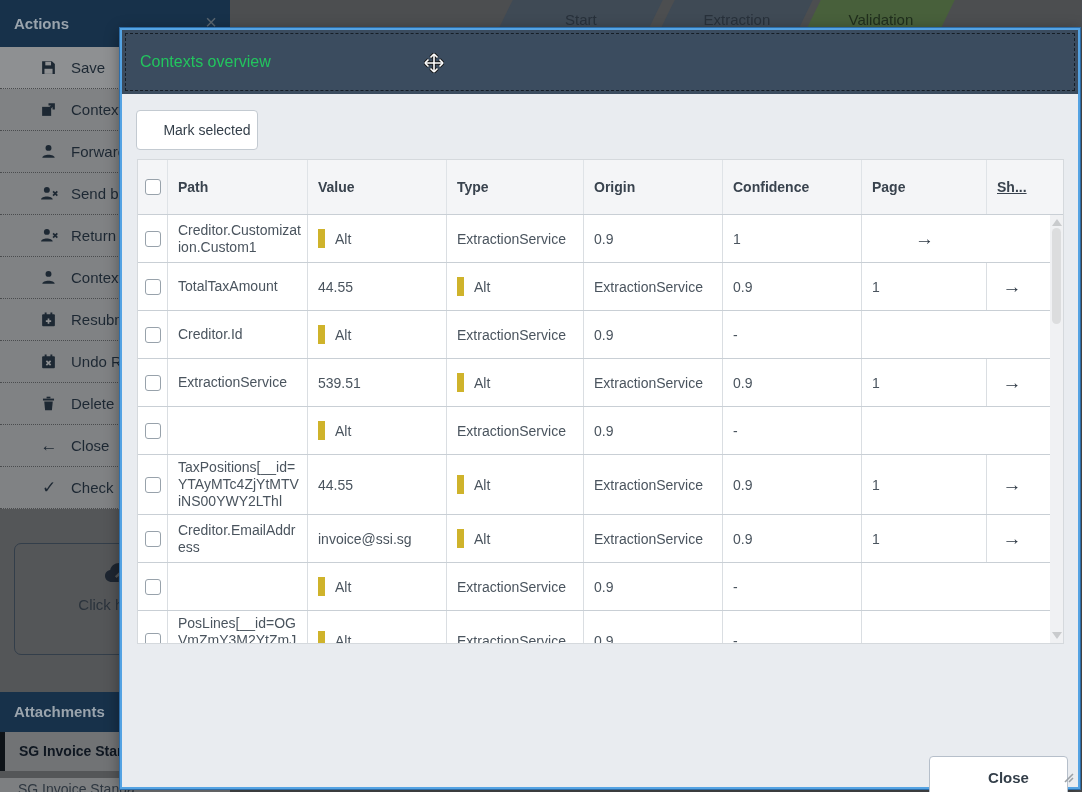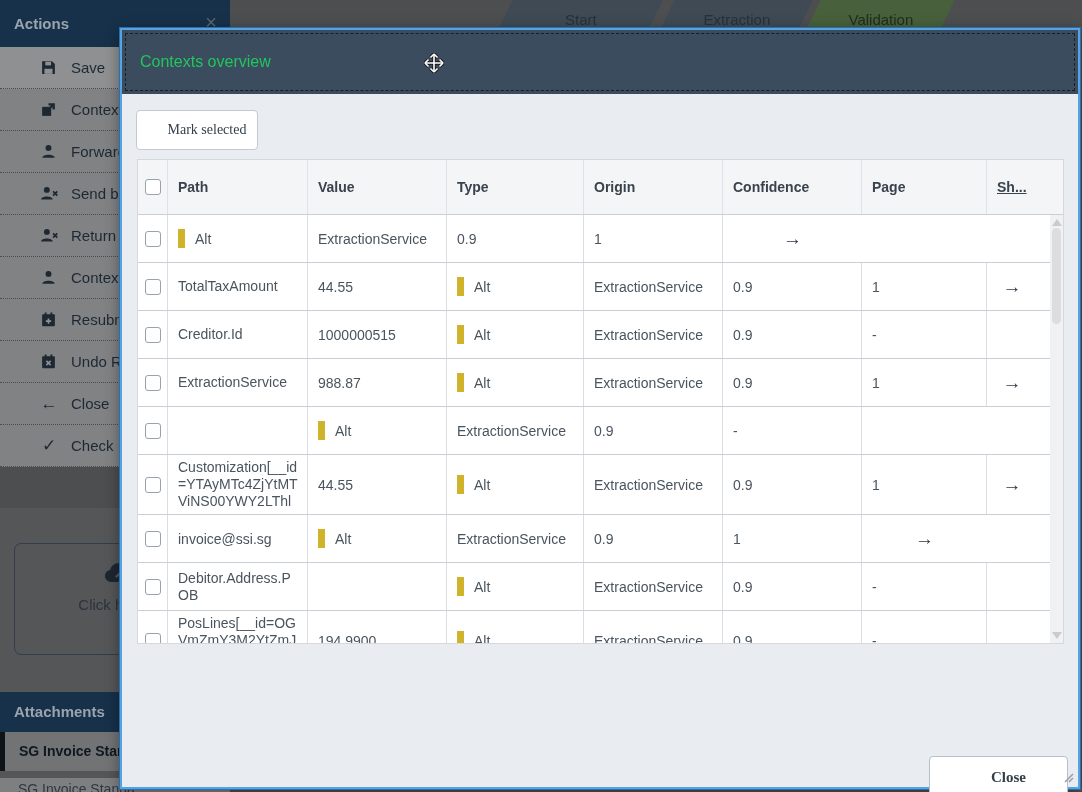--- a/index.html
+++ b/index.html
@@ -50,21 +50,21 @@
          background:#e9ecf0;border:2px solid #54a3e3;
          box-shadow:0 0 0 1px #2d6da8,0 3px 14px rgba(0,0,0,.4);}
   .modal-header{position:relative;height:64px;background:#3b4c5f;}
   .modal-header .focus-dash{position:absolute;left:3px;right:3px;top:3px;bottom:3px;
          border:1px dashed #161e27;pointer-events:none;}
   .modal-title{position:absolute;left:18px;top:0;line-height:64px;color:#22c55e;font-size:16px;}
   .move-cursor{position:absolute;left:300px;top:21px;color:#fff;}
 
   .modal-body{position:absolute;left:0;top:64px;right:0;bottom:0;}
   .btn{background:#fff;border:1px solid #c3cad1;border-radius:4px;color:#333e49;
-       font-size:14px;cursor:pointer;font-family:Liberation Serif, serif;padding-left:26px;}
+       font-size:14px;cursor:pointer;font-family:Liberation Sans, sans-serif;padding-left:26px;}
   .mark-btn{position:absolute;left:14px;top:16px;width:122px;height:40px;font-weight:500;}
   .close-btn{position:absolute;left:807px;top:662px;width:139px;height:43px;
              font-weight:bold;font-size:15px;border-color:#b6bfca;}
 
   .table-wrap{position:absolute;left:15px;top:65px;width:927px;background:#737373;
               border:1px solid #d5d9dd;}
   .thead{display:grid;grid-template-columns:30px 140px 139px 137px 139px 139px 125px 50px 14px;
          height:55px;background:#f4f5f7;border-bottom:1px solid #c9cfd5;}
   .thead .th{display:flex;align-items:center;padding:0 10px;font-weight:bold;
              font-size:14px;color:#39434e;border-right:1px solid #dfe3e7;overflow:hidden;white-space:nowrap;}
@@ -201,20 +201,30 @@
             <svg width="17" height="17" viewBox="0 0 16 16">
               <rect x="2" y="3" width="12" height="11.4" rx="1" fill="currentColor"></rect>
               <rect x="4.4" y="1.4" width="1.8" height="2.6" fill="currentColor"></rect>
               <rect x="9.8" y="1.4" width="1.8" height="2.6" fill="currentColor"></rect>
               <path d="M6 7.5l4 4m0-4l-4 4" stroke="#8e9092" stroke-width="1.6"></path>
             </svg>
           </span>
           <span>Undo Resubm</span>
         </div>
         <div class="action-item">
+          <span class="ic">
+            <svg width="17" height="17" viewBox="0 0 16 16">
+              <rect x="6.2" y="1.6" width="3.6" height="1.6" fill="currentColor"></rect>
+              <rect x="2.8" y="3.4" width="10.4" height="1.8" fill="currentColor"></rect>
+              <path d="M4 6.2h8l-.8 8.2H4.8z" fill="currentColor"></path>
+            </svg>
+          </span>
+          <span>Delete</span>
+        </div>
+        <div class="action-item">
           <span class="ic">←</span>
           <span>Close</span>
         </div>
         <div class="action-item">
           <span class="ic">✓</span>
           <span>Check</span>
         </div>
       </div>
   </div>
 
@@ -260,20 +270,21 @@
           <div class="th">Confidence</div>
           <div class="th">Page</div>
           <div class="th" style="border-right:none;text-decoration:underline;">Sh...</div>
           <div class="th" style="padding:0;border-right:none;"></div>
         </div>
         <div class="tbody" id="tbody">
           <div class="trow">
               <div class="td cbcell">
                 <span class="cb"></span>
               </div>
+              <div class="td path">Creditor.Customization.Custom1</div>
               <div class="td">
                 <span class="type-bar"></span>
                 <span>Alt</span>
               </div>
               <div class="td">ExtractionService</div>
               <div class="td">0.9</div>
               <div class="td">1</div>
               <div class="td" style="border-right: none;">
                 <span class="show-arrow">→</span>
               </div>
@@ -293,36 +304,35 @@
               <div class="td">1</div>
               <div class="td" style="border-right: none;">
                 <span class="show-arrow">→</span>
               </div>
             </div>
             <div class="trow">
               <div class="td cbcell">
                 <span class="cb"></span>
               </div>
               <div class="td path">Creditor.Id</div>
-              <div class="td">1000000515</div>
               <div class="td">
                 <span class="type-bar"></span>
                 <span>Alt</span>
               </div>
               <div class="td">ExtractionService</div>
               <div class="td">0.9</div>
               <div class="td">-</div>
               <div class="td" style="border-right: none;"></div>
             </div>
             <div class="trow">
               <div class="td cbcell">
                 <span class="cb"></span>
               </div>
               <div class="td path">ExtractionService</div>
-              <div class="td">988.87</div>
+              <div class="td">539.51</div>
               <div class="td">
                 <span class="type-bar"></span>
                 <span>Alt</span>
               </div>
               <div class="td">ExtractionService</div>
               <div class="td">0.9</div>
               <div class="td">1</div>
               <div class="td" style="border-right: none;">
                 <span class="show-arrow">→</span>
               </div>
@@ -338,70 +348,69 @@
               </div>
               <div class="td">ExtractionService</div>
               <div class="td">0.9</div>
               <div class="td">-</div>
               <div class="td" style="border-right: none;"></div>
             </div>
             <div class="trow">
               <div class="td cbcell">
                 <span class="cb"></span>
               </div>
-              <div class="td path">Customization[__id=YTAyMTc4ZjYtMTViNS00YWY2LThl</div>
+              <div class="td path">TaxPositions[__id=YTAyMTc4ZjYtMTViNS00YWY2LThl</div>
               <div class="td">44.55</div>
               <div class="td">
                 <span class="type-bar"></span>
                 <span>Alt</span>
               </div>
               <div class="td">ExtractionService</div>
               <div class="td">0.9</div>
               <div class="td">1</div>
               <div class="td" style="border-right: none;">
                 <span class="show-arrow">→</span>
               </div>
             </div>
             <div class="trow">
               <div class="td cbcell">
                 <span class="cb"></span>
               </div>
+              <div class="td path">Creditor.EmailAddress</div>
               <div class="td">invoice@ssi.sg</div>
               <div class="td">
                 <span class="type-bar"></span>
                 <span>Alt</span>
               </div>
               <div class="td">ExtractionService</div>
               <div class="td">0.9</div>
               <div class="td">1</div>
               <div class="td" style="border-right: none;">
                 <span class="show-arrow">→</span>
               </div>
             </div>
             <div class="trow">
               <div class="td cbcell">
                 <span class="cb"></span>
               </div>
-              <div class="td path">Debitor.Address.POB</div>
               <div class="td"></div>
               <div class="td">
                 <span class="type-bar"></span>
                 <span>Alt</span>
               </div>
               <div class="td">ExtractionService</div>
               <div class="td">0.9</div>
               <div class="td">-</div>
               <div class="td" style="border-right: none;"></div>
             </div>
             <div class="trow">
               <div class="td cbcell">
                 <span class="cb"></span>
               </div>
               <div class="td path">PosLines[__id=OGVmZmY3M2YtZmJmOS00NGFkLWI</div>
-              <div class="td">194.9900</div>
               <div class="td">
                 <span class="type-bar"></span>
                 <span>Alt</span>
               </div>
               <div class="td">ExtractionService</div>
               <div class="td">0.9</div>
               <div class="td">-</div>
               <div class="td" style="border-right: none;"></div>
             </div>
         <div class="vscroll">

